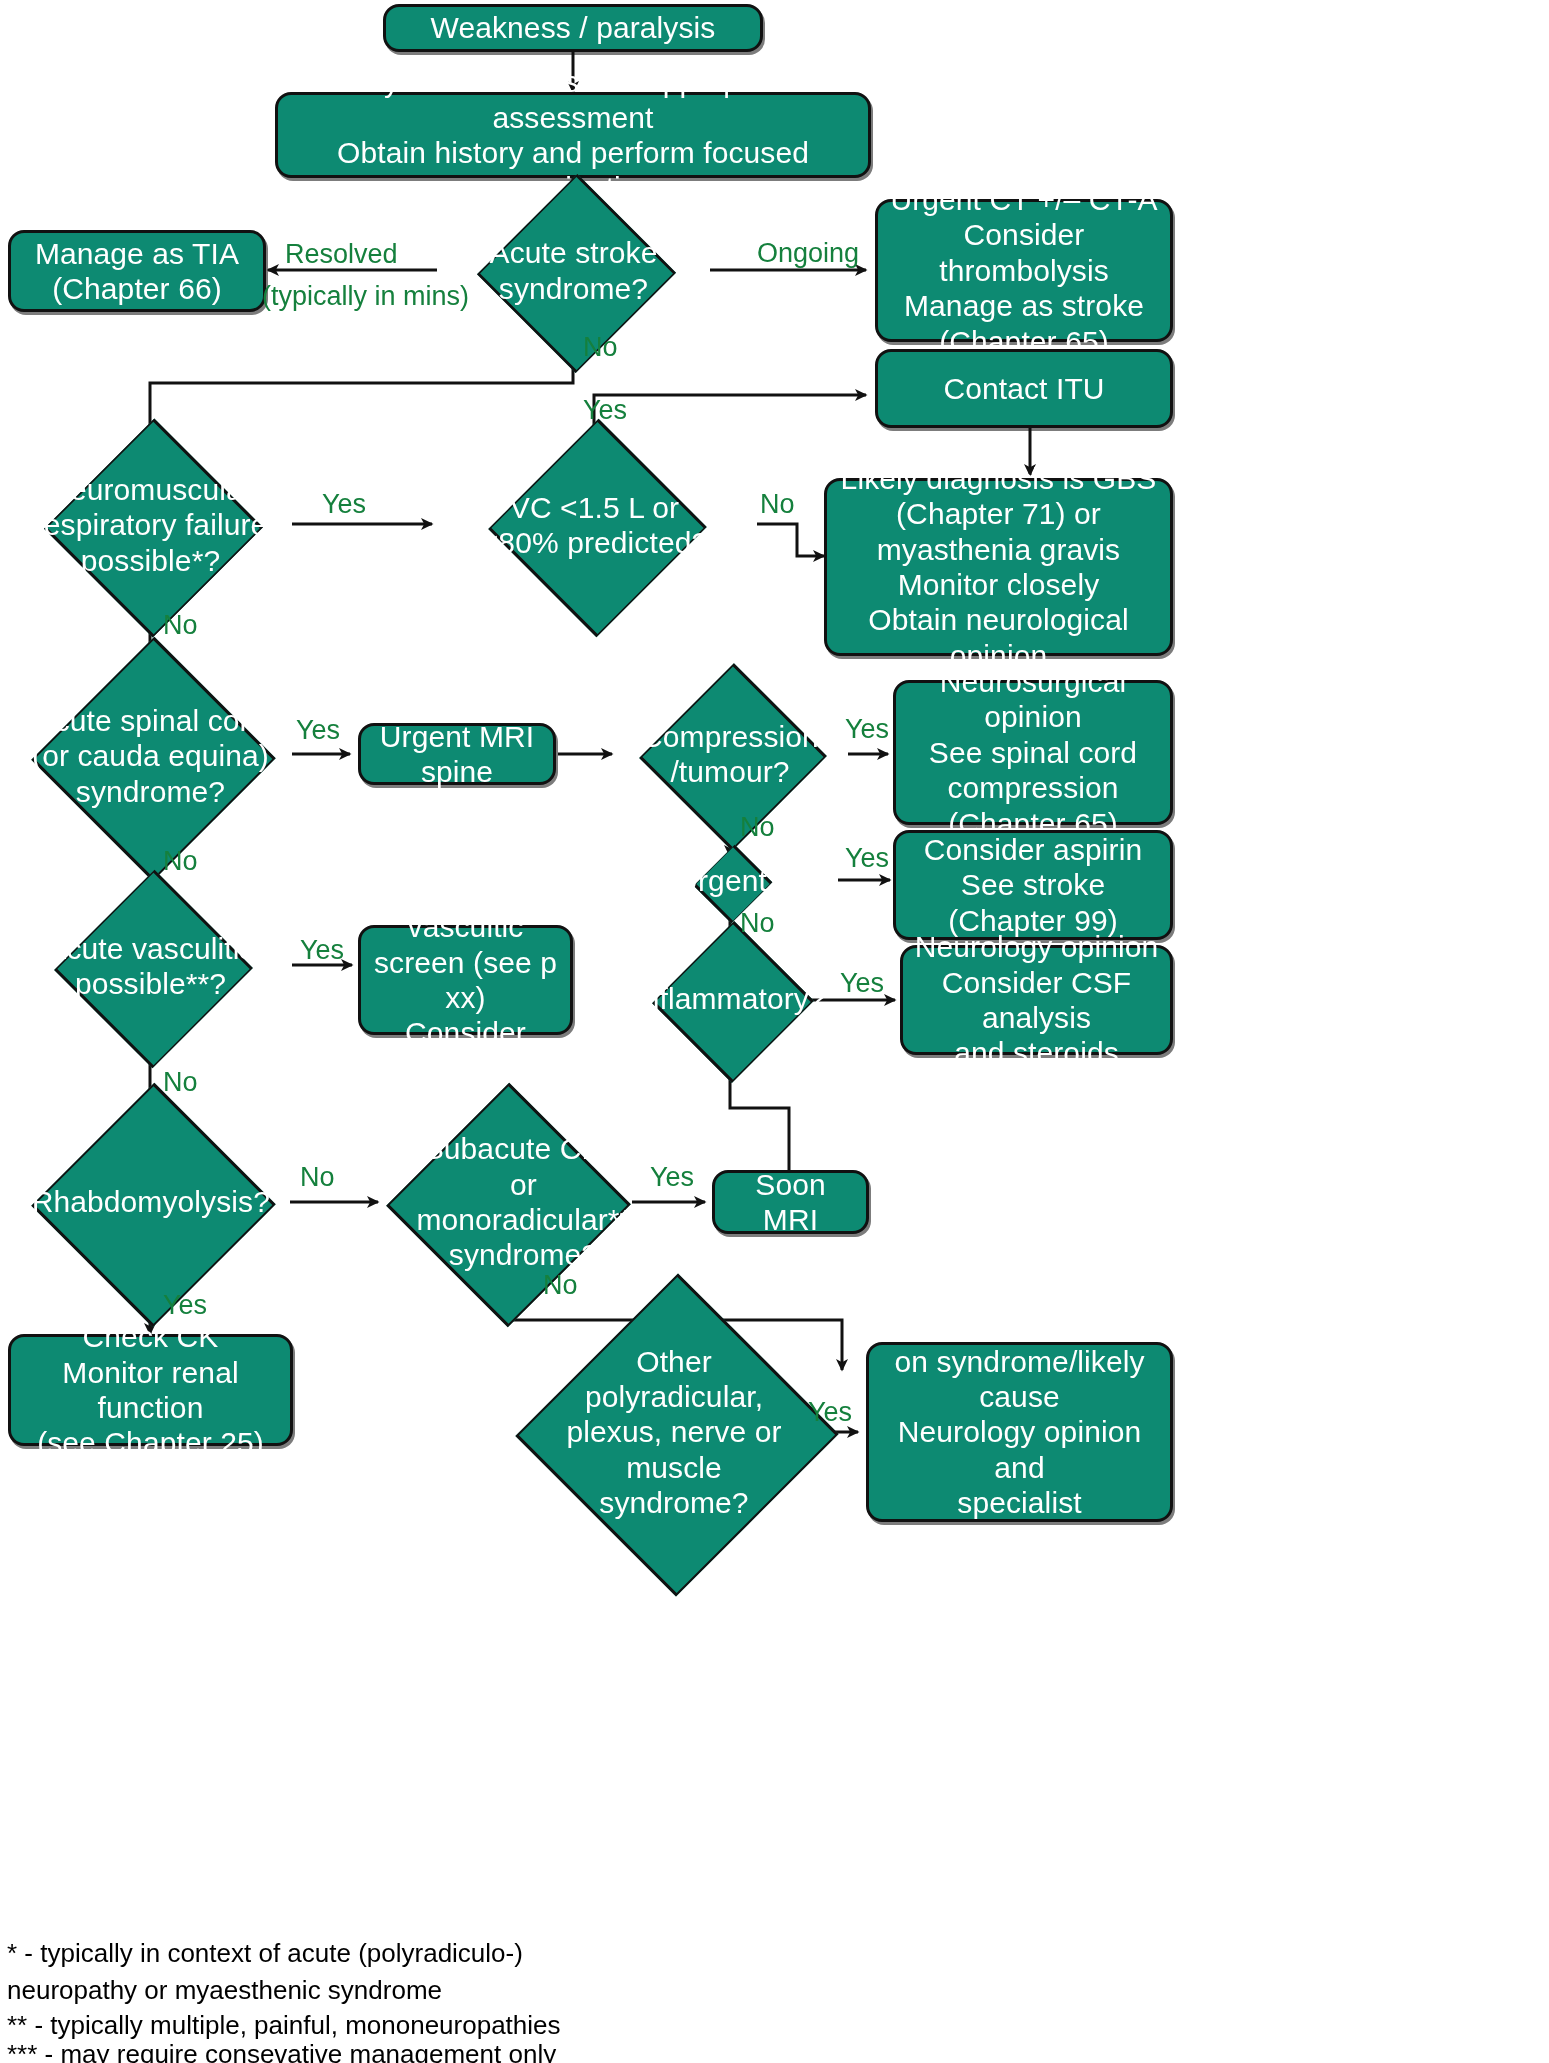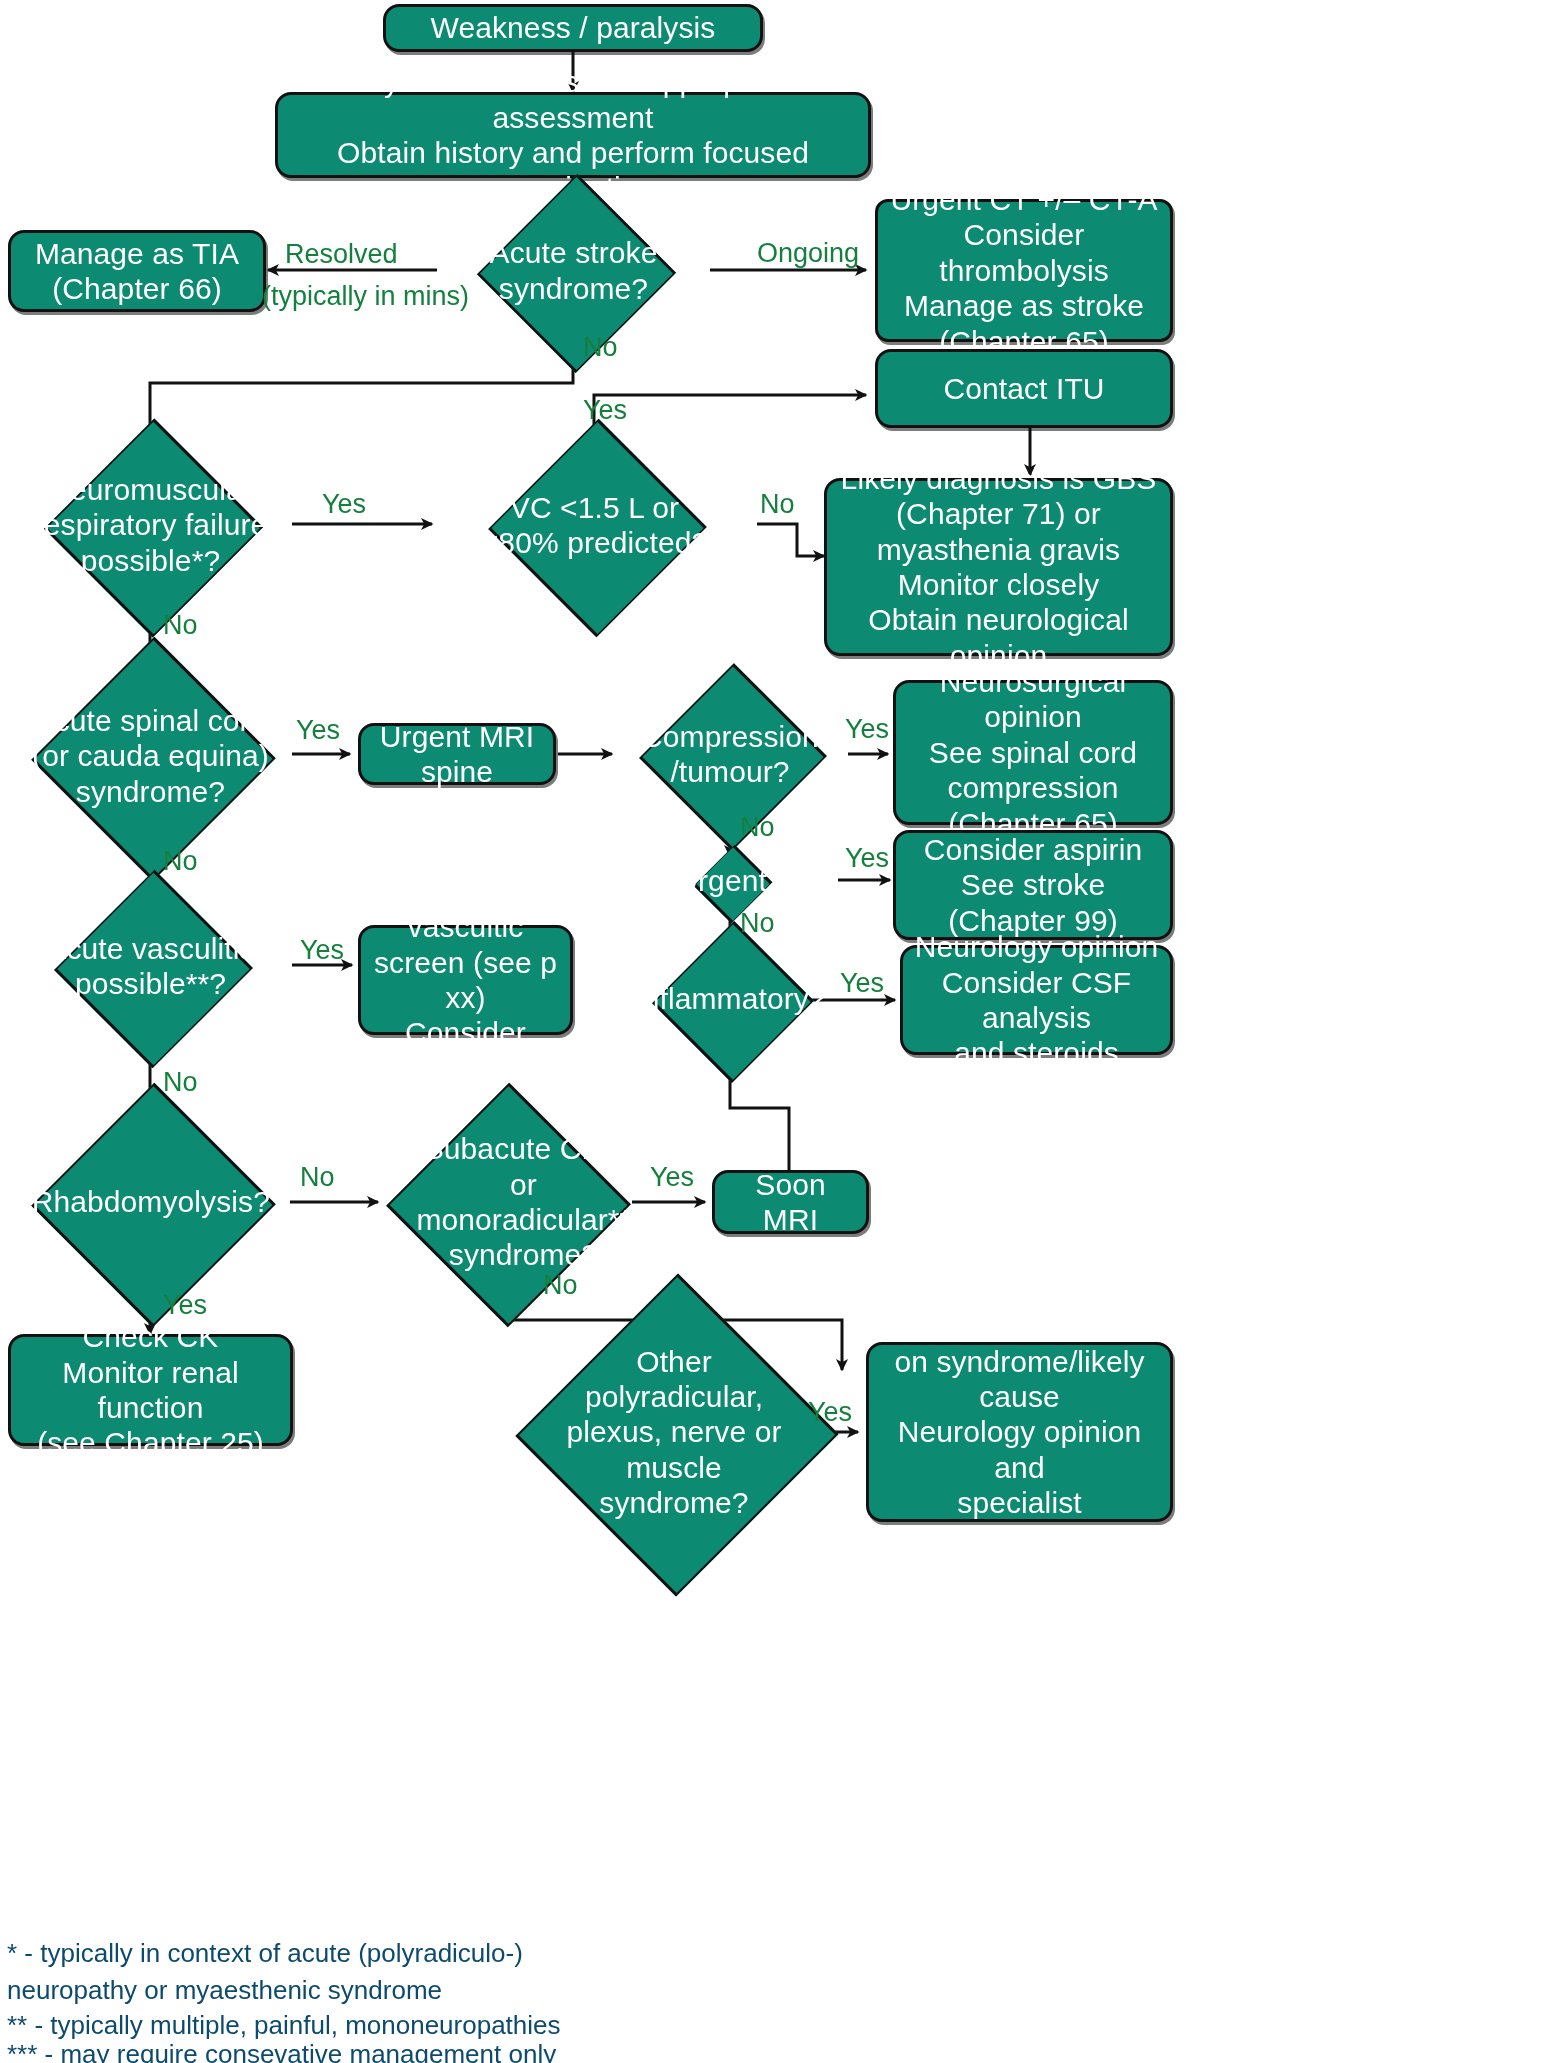--- a/index.html
+++ b/index.html
@@ -21,21 +21,21 @@
   .dia{background:transparent;}
   .dia .shape{position:absolute;left:0;top:0;width:100%;height:100%;
               background:#0d8a72;border:3px solid #111111;
               transform:rotate(45deg) scale(0.7071);
               transform-origin:center center;}
   .dia .t{position:relative;z-index:3;width:84%;}
 
   
   .elbl{position:absolute;color:#15803d;white-space:nowrap;
         font-size:27px;line-height:1.15;}
-  .note{position:absolute;color:#0c4a6e;font-size:26px;line-height:1.45;
+  .note{position:absolute;color:#000000;font-size:26px;line-height:1.45;
         white-space:pre-line;}
 
   .fs30{font-size:30px;}
 </style>
 </head>
 <body>
 
 <div id="stage">
 
   <svg id="edges" viewBox="0 0 1549 2063" width="1549" height="2063">
@@ -113,21 +113,21 @@
     <div class="shape" style="transform:rotate(45deg) scale(0.5,0.94);"></div>
     <span class="t" style="white-space:pre-line;">Acute stroke
 syndrome?</span>
   </div>
 
   <div class="node box fs30" style="left:8px;top:230px;width:258px;height:82px;white-space:pre-line;">
     <span class="t">Manage as TIA
 (Chapter 66)</span>
   </div>
 
-  <div class="node box fs30" style="left:875px;top:199px;width:298px;height:143px;white-space:pre-line;border-radius:13px;">
+  <div class="node box fs30" style="left:875px;top:199px;width:298px;height:143px;white-space:pre-line;">
     <span class="t">Urgent CT +/– CT-A
 Consider thrombolysis
 Manage as stroke
 (Chapter 65)</span>
   </div>
 
   <div class="node box fs30" style="left:875px;top:349px;width:298px;height:79px;">
     <span class="t">Contact ITU</span>
   </div>
 

